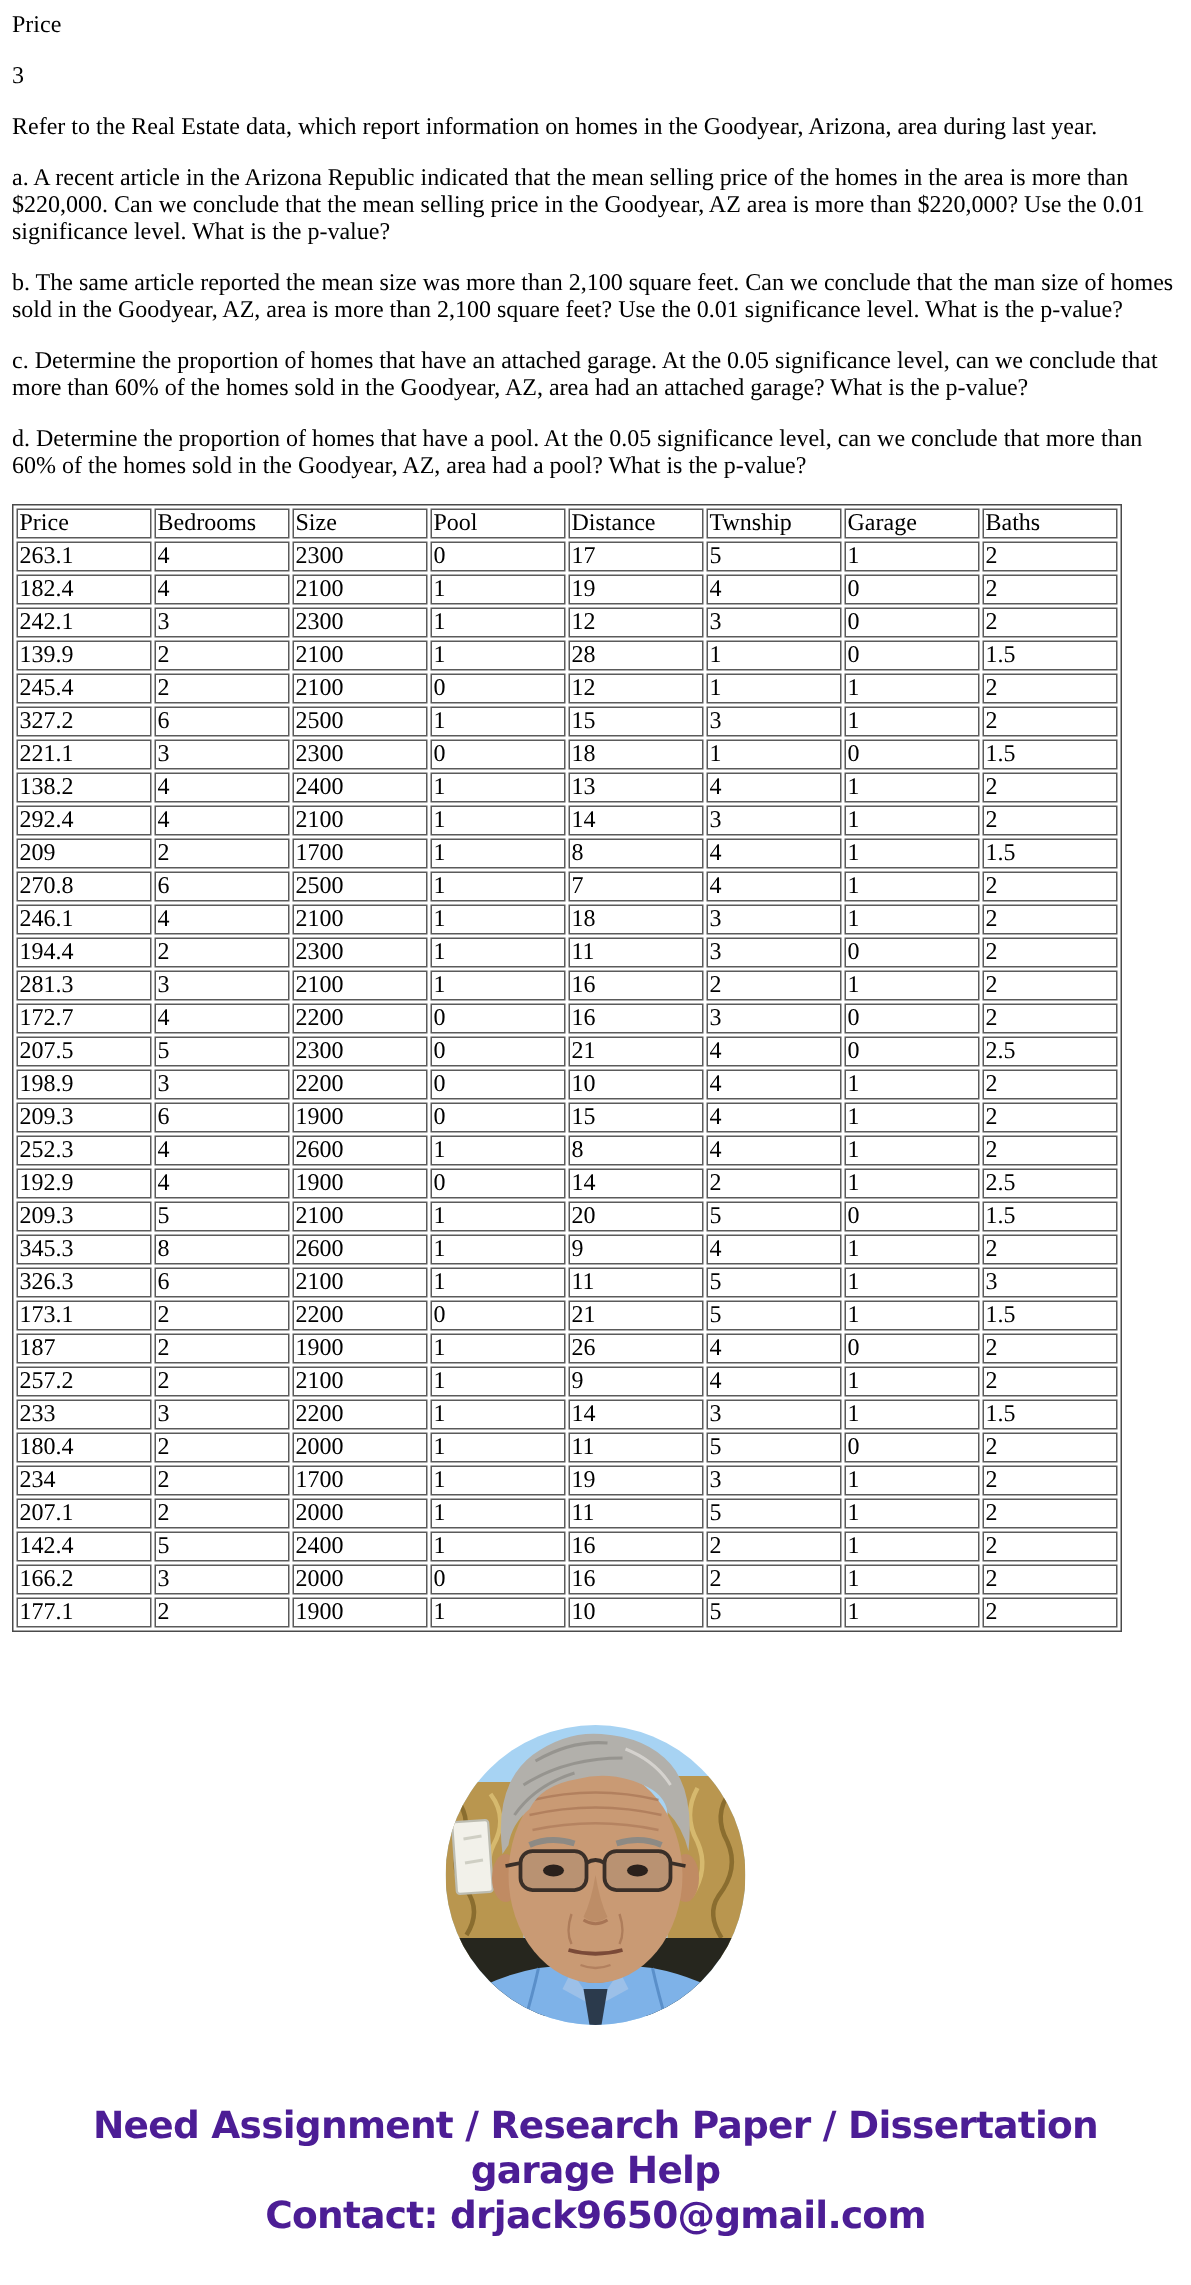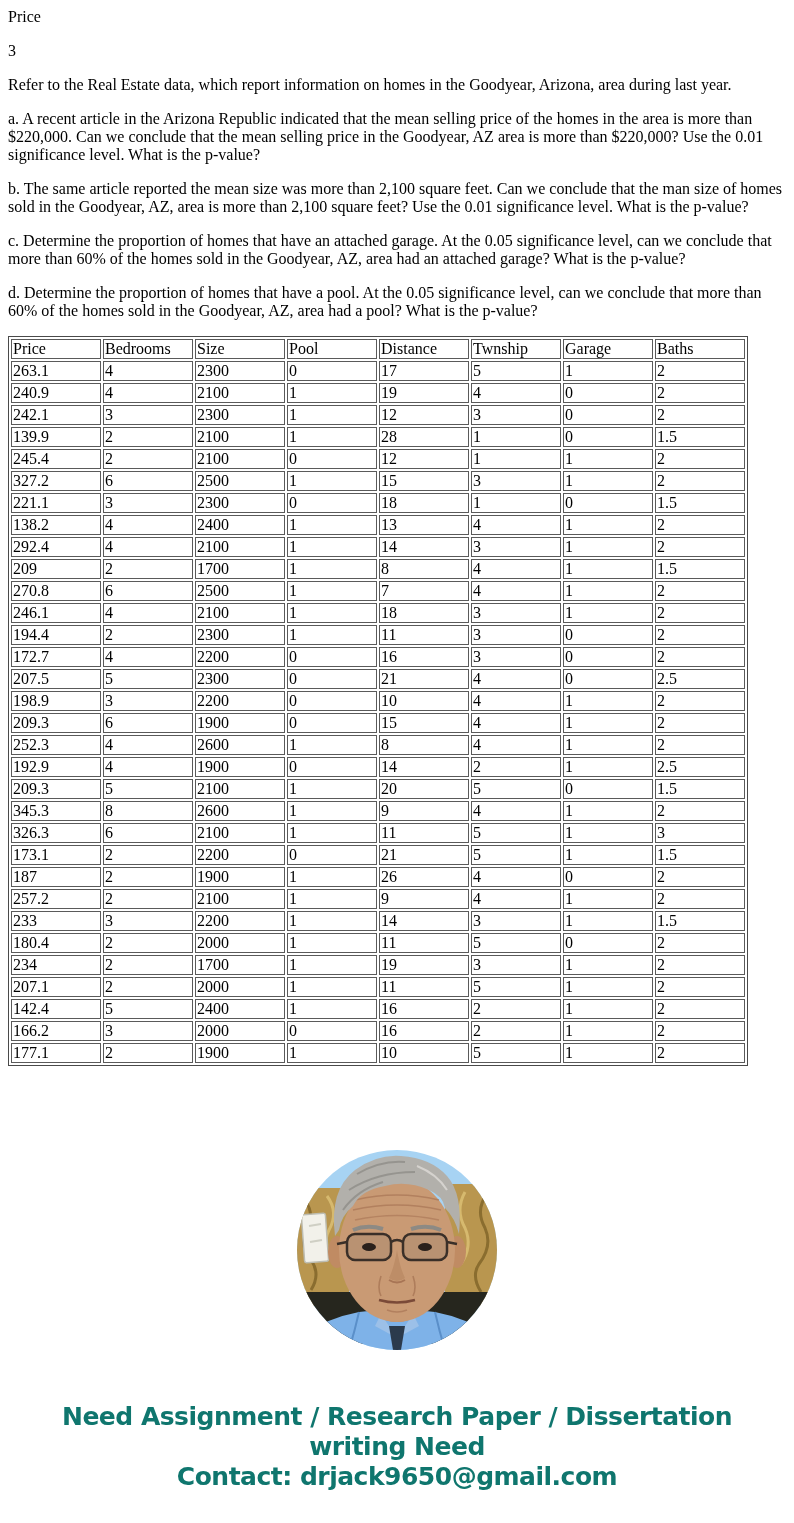--- a/index.html
+++ b/index.html
@@ -52,21 +52,21 @@
   }
   .avatar-wrap svg { display: block; }
   .footer-banner {
     margin-top: 52px;
     text-align: center;
     font-family: "DejaVu Sans", sans-serif;
     font-weight: bold;
     font-size: 25px;
     line-height: 30px;
     letter-spacing: -0.5px;
-    color: #0f766e;
+    color: #4c1d95;
   }
 </style>
 </head>
 <body>
 
 <div class="doc">
 
   <p>Price</p>
   <p>3</p>
   <p>Refer to the Real Estate data, which report information on homes in the Goodyear, Arizona, area during last year.</p>
@@ -94,21 +94,21 @@
             <td>263.1</td>
             <td>4</td>
             <td>2300</td>
             <td>0</td>
             <td>17</td>
             <td>5</td>
             <td>1</td>
             <td>2</td>
           </tr>
           <tr>
-            <td>240.9</td>
+            <td>182.4</td>
             <td>4</td>
             <td>2100</td>
             <td>1</td>
             <td>19</td>
             <td>4</td>
             <td>0</td>
             <td>2</td>
           </tr>
           <tr>
             <td>242.1</td>
@@ -211,20 +211,30 @@
             <td>2</td>
           </tr>
           <tr>
             <td>194.4</td>
             <td>2</td>
             <td>2300</td>
             <td>1</td>
             <td>11</td>
             <td>3</td>
             <td>0</td>
+            <td>2</td>
+          </tr>
+          <tr>
+            <td>281.3</td>
+            <td>3</td>
+            <td>2100</td>
+            <td>1</td>
+            <td>16</td>
+            <td>2</td>
+            <td>1</td>
             <td>2</td>
           </tr>
           <tr>
             <td>172.7</td>
             <td>4</td>
             <td>2200</td>
             <td>0</td>
             <td>16</td>
             <td>3</td>
             <td>0</td>
@@ -471,17 +481,17 @@
 
       <path d="M84,126 Q80,138 84,146 M116,126 Q120,138 116,146" stroke="#a87555" stroke-width="1.6" fill="none" opacity="0.8"></path>
 
       <path d="M82,150 Q100,155 118,150" stroke="#7a4a38" stroke-width="2.5" fill="none"></path>
       <path d="M90,160 Q100,164 110,160" stroke="#a87555" stroke-width="1.5" fill="none" opacity="0.7"></path>
     </svg>
   </div>
 
   <div class="footer-banner">
     <div>Need Assignment / Research Paper / Dissertation</div>
-    <div>writing Need</div>
+    <div>garage Help</div>
     <div>Contact: drjack9650@gmail.com</div>
   </div>
 
 </div>
 
 </body></html>

